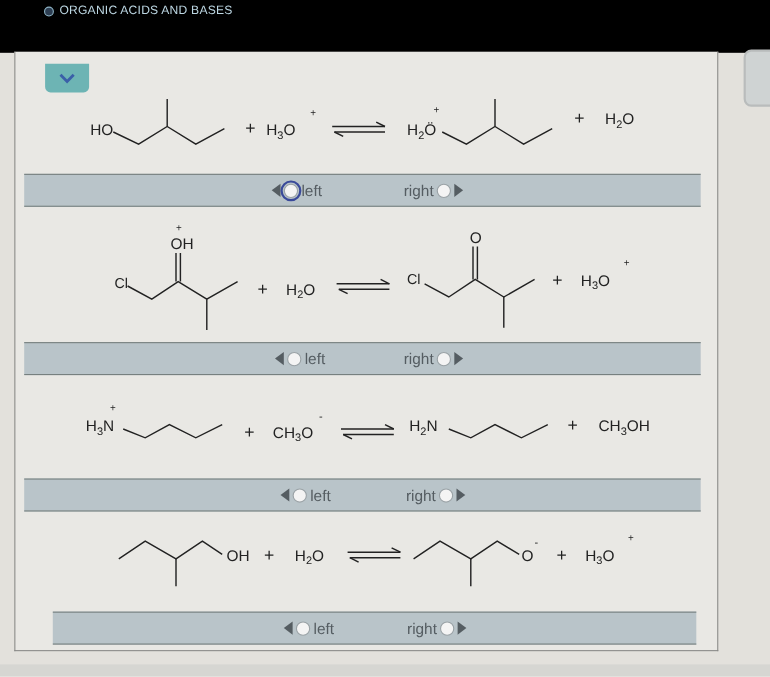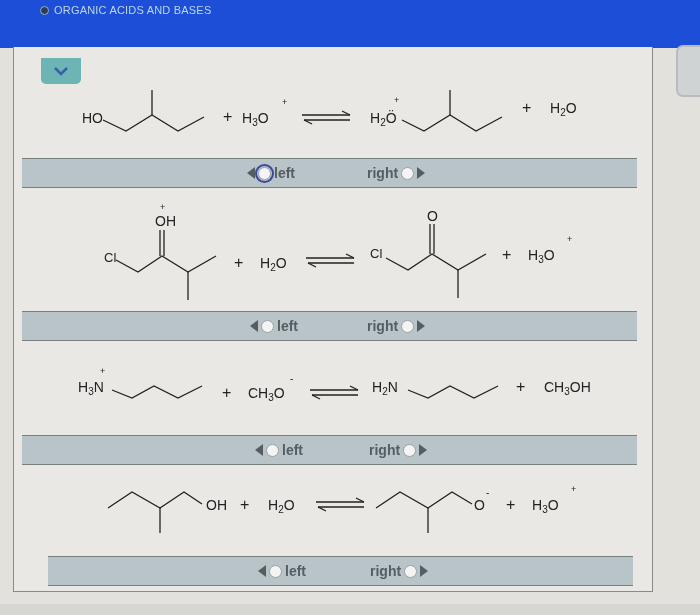--- a/index.html
+++ b/index.html
@@ -1,27 +1,27 @@
 <!DOCTYPE html>
 <html><head>
 <meta charset="utf-8">
 <style>
   * { box-sizing: border-box; margin: 0; padding: 0; }
   html, body { width: 700px; height: 615px; overflow: hidden; }
   body { background: #e3e1dc; font-family: "Liberation Sans", sans-serif; position: relative; }
-  .topbar { position: absolute; left: 0; top: 0; width: 700px; height: 48px; background: #1d4ed8; }
+  .topbar { position: absolute; left: 0; top: 0; width: 700px; height: 48px; background: #000000; }
   .topic { position: absolute; left: 40px; top: 4px; display: flex; align-items: center; gap: 5px; color: #bcd6e2; font-size: 11px; letter-spacing: 0.2px; }
   .topic-dot { width: 9px; height: 9px; border-radius: 50%; background: #2d3e52; border: 1.5px solid #8fb4c6; }
   .title { position: absolute; left: 38px; top: 20px; color: #f2f6f8; font-size: 16px; }
   .panel { position: absolute; left: 13px; top: 47px; width: 640px; height: 545px; background: #e9e8e4; border: 1px solid #8a8a88; border-top: none; }
   .collapse-btn { position: absolute; left: 41px; top: 58px; width: 40px; height: 26px; background: #6db4b4; border-radius: 0 0 5px 5px; display: flex; align-items: center; justify-content: center; }
   .side-btn { position: absolute; left: 676px; top: 45px; width: 30px; height: 52px; border: 2px solid #b9bcbc; border-radius: 7px; background: #cfd3d3; }
   .row { position: absolute; left: 20px; width: 628px; }
   .bar { position: absolute; left: 22px; width: 615px; height: 30px; background: #b9c4c9; border-top: 1px solid #77807f; border-bottom: 1px solid #77807f; display: flex; align-items: center; }
-  .opt { position: absolute; display: flex; align-items: center; gap: 3px; font-weight: bold; font-size: 14px; color: #555d62; cursor: pointer; }
+  .opt { position: absolute; display: flex; align-items: center; gap: 3px; font-weight: normal; font-size: 14px; color: #555d62; cursor: pointer; }
   .tri-l { width: 0; height: 0; border-top: 6px solid transparent; border-bottom: 6px solid transparent; border-right: 8px solid #555d62; }
   .tri-r { width: 0; height: 0; border-top: 6px solid transparent; border-bottom: 6px solid transparent; border-left: 8px solid #555d62; }
   .radio { width: 13px; height: 13px; border-radius: 50%; background: #f4f4f4; border: 1px solid #9aa2a6; }
   .radio.focused { outline: 2px solid #3a4a9a; outline-offset: 1px; border-radius: 50%; }
   svg text { font-family: "Liberation Sans", sans-serif; fill: #222; }
   .bottom-strip { position: absolute; left: 0; top: 604px; width: 700px; height: 11px; background: #d6d6d2; }
 </style>
 </head>
 <body>
 

